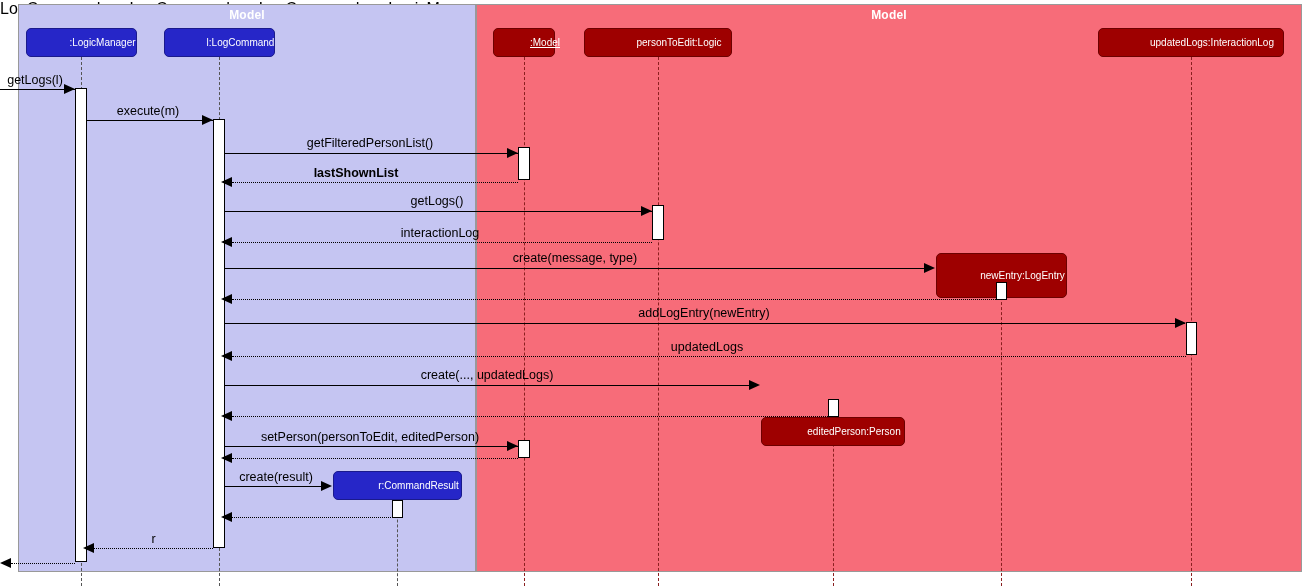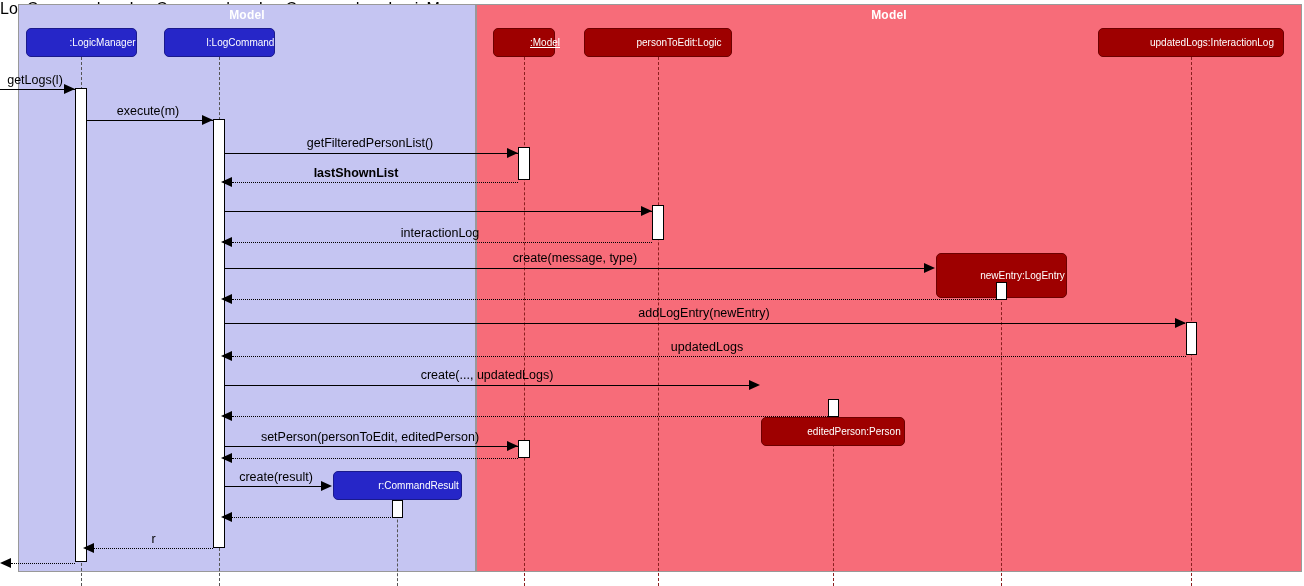--- a/index.html
+++ b/index.html
@@ -117,20 +117,21 @@
   <div class="msglabel" style="left:225px;top:136px;width:290px;">getFilteredPersonList()</div>
 
    LogCommand --&gt;
   <div class="msg ret" style="left:232px;top:182px;width:286px;"></div>
   <div class="arrowL" style="left:221px;top:177px;"></div>
   <div class="msglabel" style="left:211px;top:166px;width:290px;font-weight:bold;">lastShownList</div>
 
   
   <div class="msg" style="left:225px;top:211px;width:427px;"></div>
   <div class="arrowR" style="left:641px;top:206px;"></div>
+  <div class="msglabel" style="left:225px;top:194px;width:424px;">getLogs()</div>
 
    LogCommand --&gt;
   <div class="msg ret" style="left:232px;top:242px;width:420px;"></div>
   <div class="arrowL" style="left:221px;top:237px;"></div>
   <div class="msglabel" style="left:228px;top:226px;width:424px;">interactionLog</div>
 
   
   <div class="msg" style="left:225px;top:268px;width:700px;"></div>
   <div class="arrowR" style="left:924px;top:263px;"></div>
   <div class="msglabel" style="left:225px;top:251px;width:700px;">create(message, type)</div>

